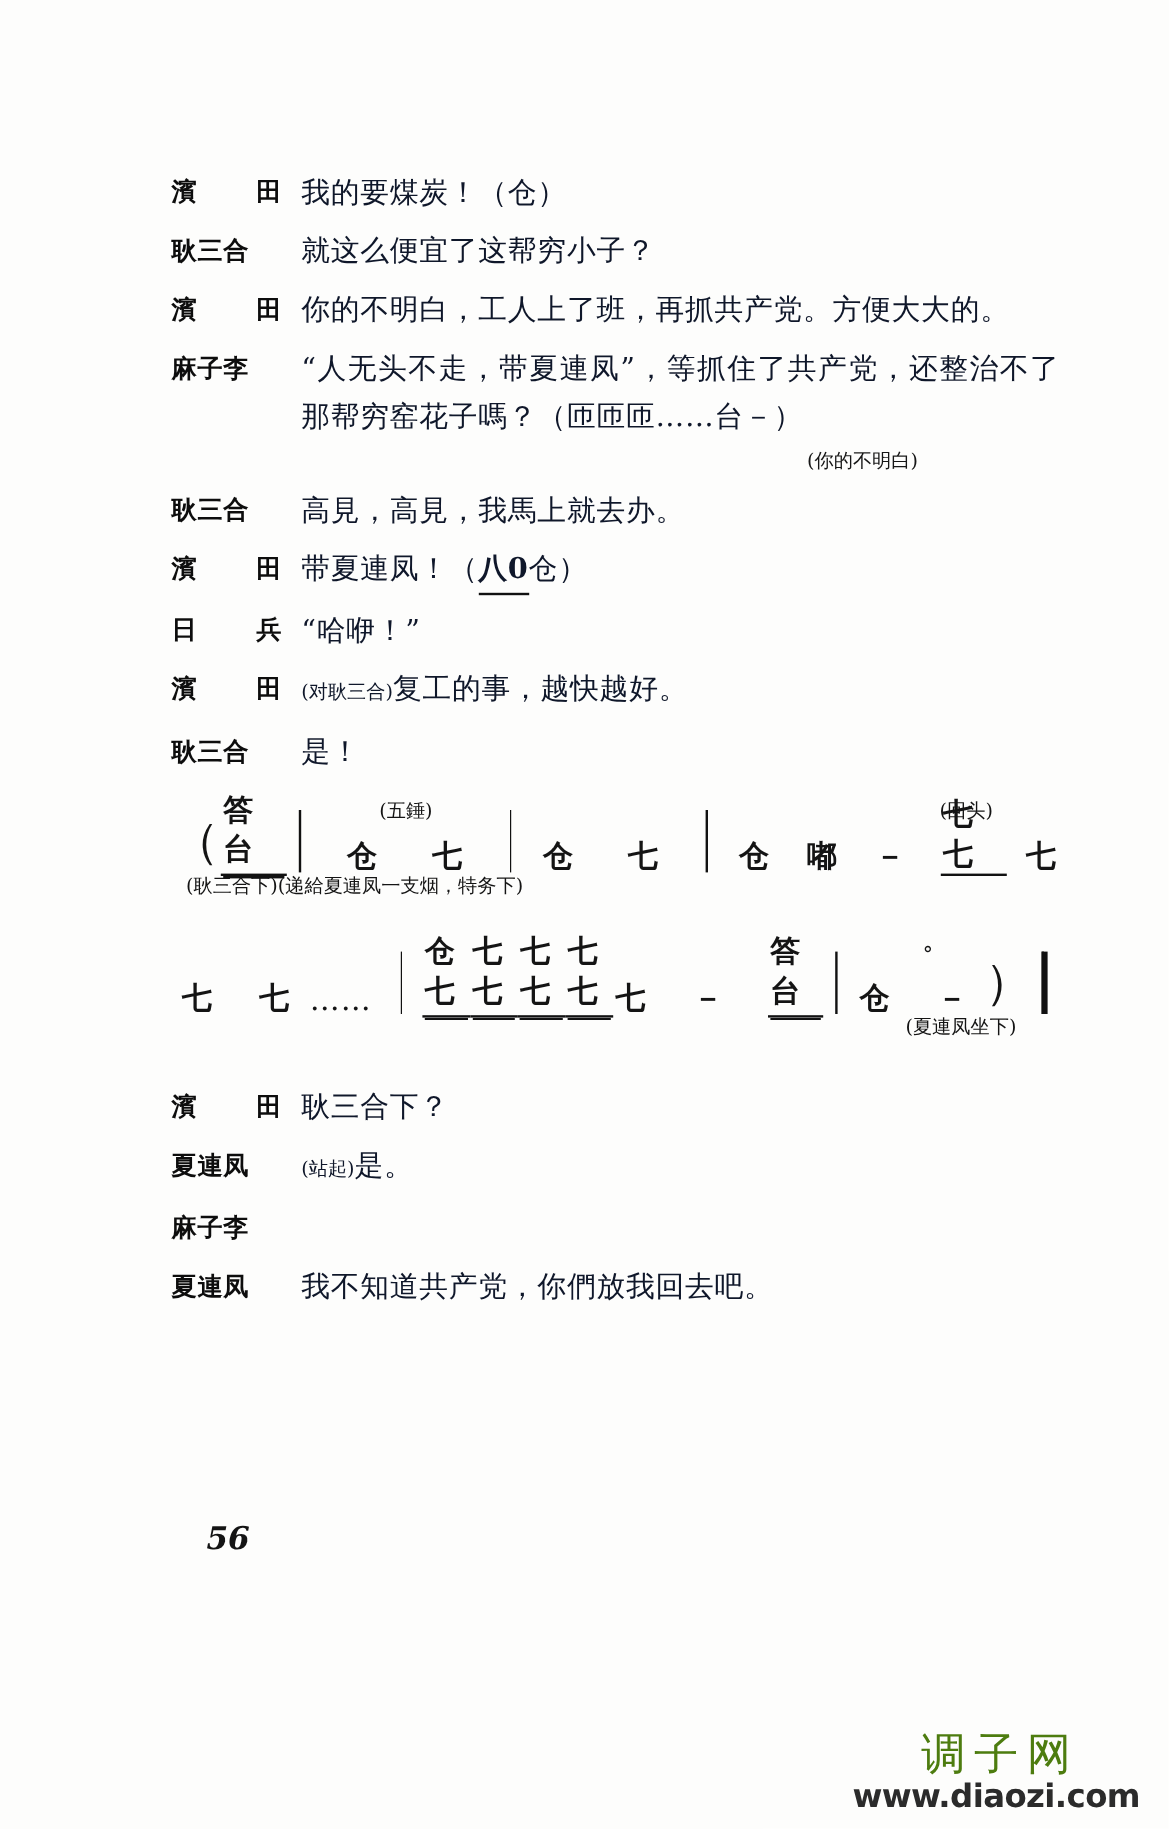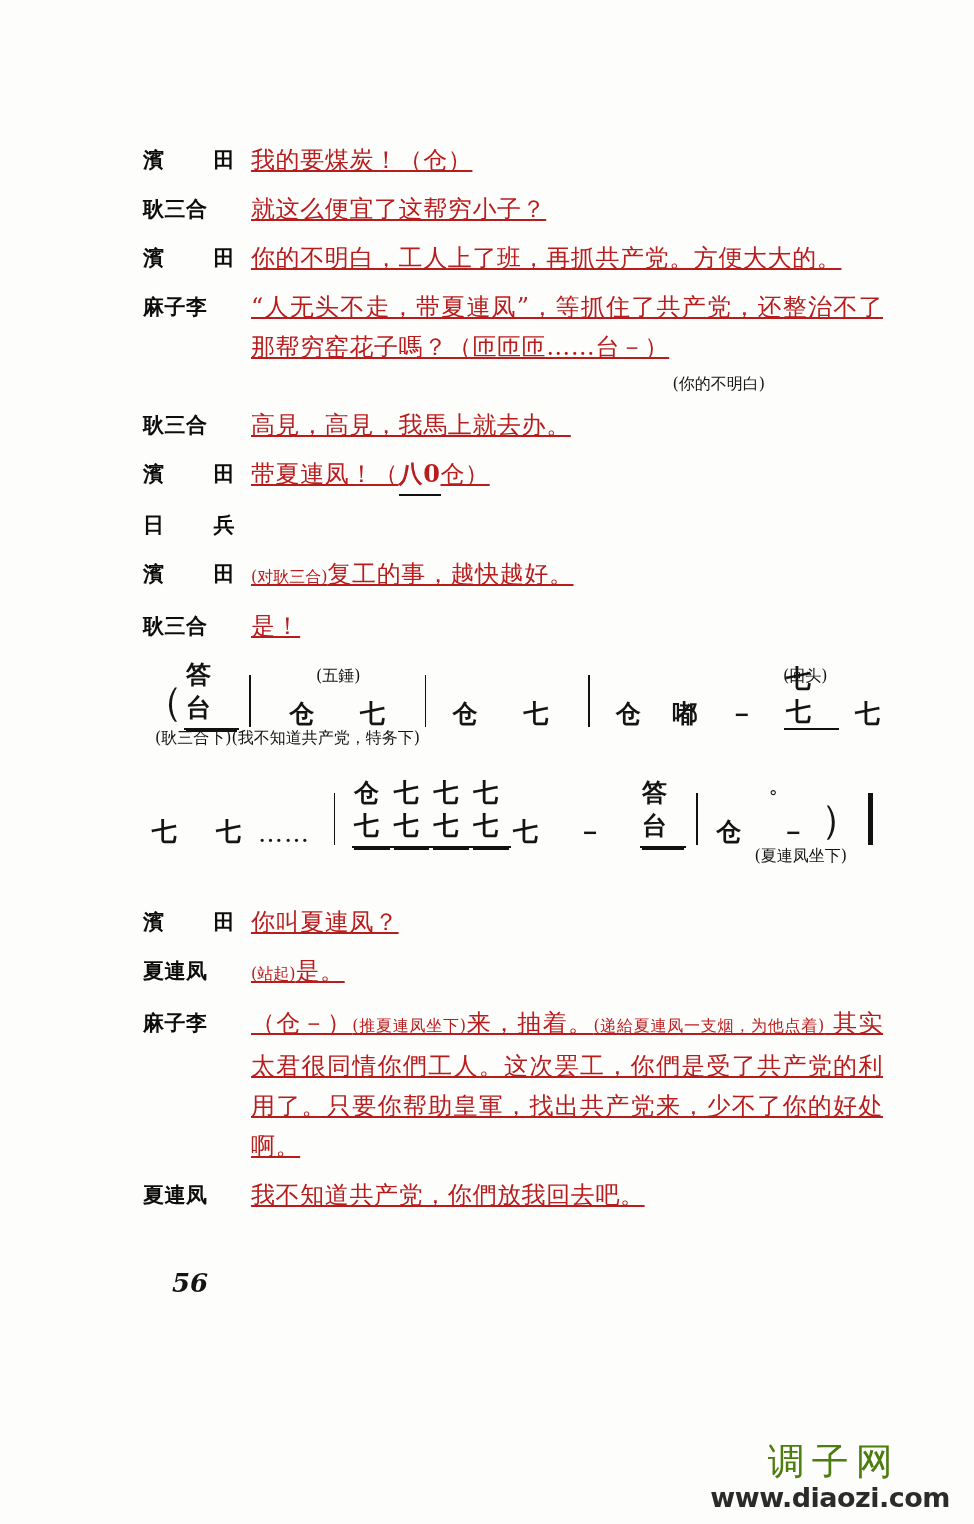--- a/index.html
+++ b/index.html
@@ -46,22 +46,21 @@
     justify-content: space-between;
     padding-right: 16px;
     box-sizing: border-box;
   }
   .speech {
     flex: 1 1 auto;
     font-size: 24px;
     line-height: 40px;
     letter-spacing: 0.6px;
     text-align: justify;
-    color: #b91c1c;
-    text-decoration: underline;
+    color: #0f172a;
   }
   .stage-inline {
     font-size: 16px;
     letter-spacing: 0;
   }
 
   
   .stage-right {
     text-align: right;
     font-size: 16px;
@@ -227,20 +226,21 @@
       <div class="speech">
         <span>带夏連凤！（</span><span class="grp" style="font-weight:bold">八0</span><span>仓）</span>
       </div>
     </div>
 
     <div class="line">
       <div class="speaker sp2">
           <span>日</span>
           <span>兵</span>
         </div>
+      <div class="speech">“哈咿！”</div>
     </div>
 
     <div class="line">
       <div class="speaker sp2">
           <span>濱</span>
           <span>田</span>
         </div>
       <div class="speech"><span class="stage-inline">(对耿三合)</span><span>复工的事，越快越好。</span></div>
     </div>
 
@@ -275,21 +275,21 @@
         <span class="nt">仓</span>
         <span class="sp-w"></span>
         <span class="nt">嘟</span>
         <span class="sp-w"></span>
         <span class="nt">－</span>
         <span class="sp-w"></span>
         <span class="grp"><span class="nt">七</span><span class="sp-xs"></span><span class="nt">七</span></span>
         <span class="sp-n"></span>
         <span class="nt">七</span>
       </div>
-      <div class="below" style="left:12px; top:56px;">(耿三合下)(我不知道共产党，特务下)</div>
+      <div class="below" style="left:12px; top:56px;">(耿三合下)(递給夏連凤一支烟，特务下)</div>
     </div>
 
     <div class="notation-block" style="margin-top:60px;">
       <div class="dot-above" style="left:626px; top:-4px;">°</div>
 
       <div class="noteline">
         <span class="sp-xs"></span>
         <span class="nt">七</span>
         <span class="sp-w"></span>
           <span class="sp-n"></span>
@@ -323,31 +323,30 @@
       <div class="below" style="right:36px; top:56px;">(夏連凤坐下)</div>
     </div>
 
     <div style="margin-top:54px;">
 
       <div class="line">
         <div class="speaker sp2">
             <span>濱</span>
             <span>田</span>
           </div>
-        <div class="speech">你叫夏連凤？</div>
+        <div class="speech">耿三合下？</div>
       </div>
 
       <div class="line">
         <div class="speaker">夏連凤</div>
         <div class="speech"><span class="stage-inline">(站起)</span><span>是。</span></div>
       </div>
 
       <div class="line">
         <div class="speaker">麻子李</div>
-        <div class="speech"><span>（仓－）</span><span class="stage-inline">(推夏連凤坐下)</span><span>来，抽着。</span><span class="stage-inline">(递給夏連凤一支烟，为他点着)</span><span> 其实太君很同情你們工人。这次罢工，你們是受了共产党的利用了。只要你帮助皇軍，找出共产党来，少不了你的好处啊。</span></div>
       </div>
 
       <div class="line">
         <div class="speaker">夏連凤</div>
         <div class="speech">我不知道共产党，你們放我回去吧。</div>
       </div>
 
     </div>
 
   </div>

